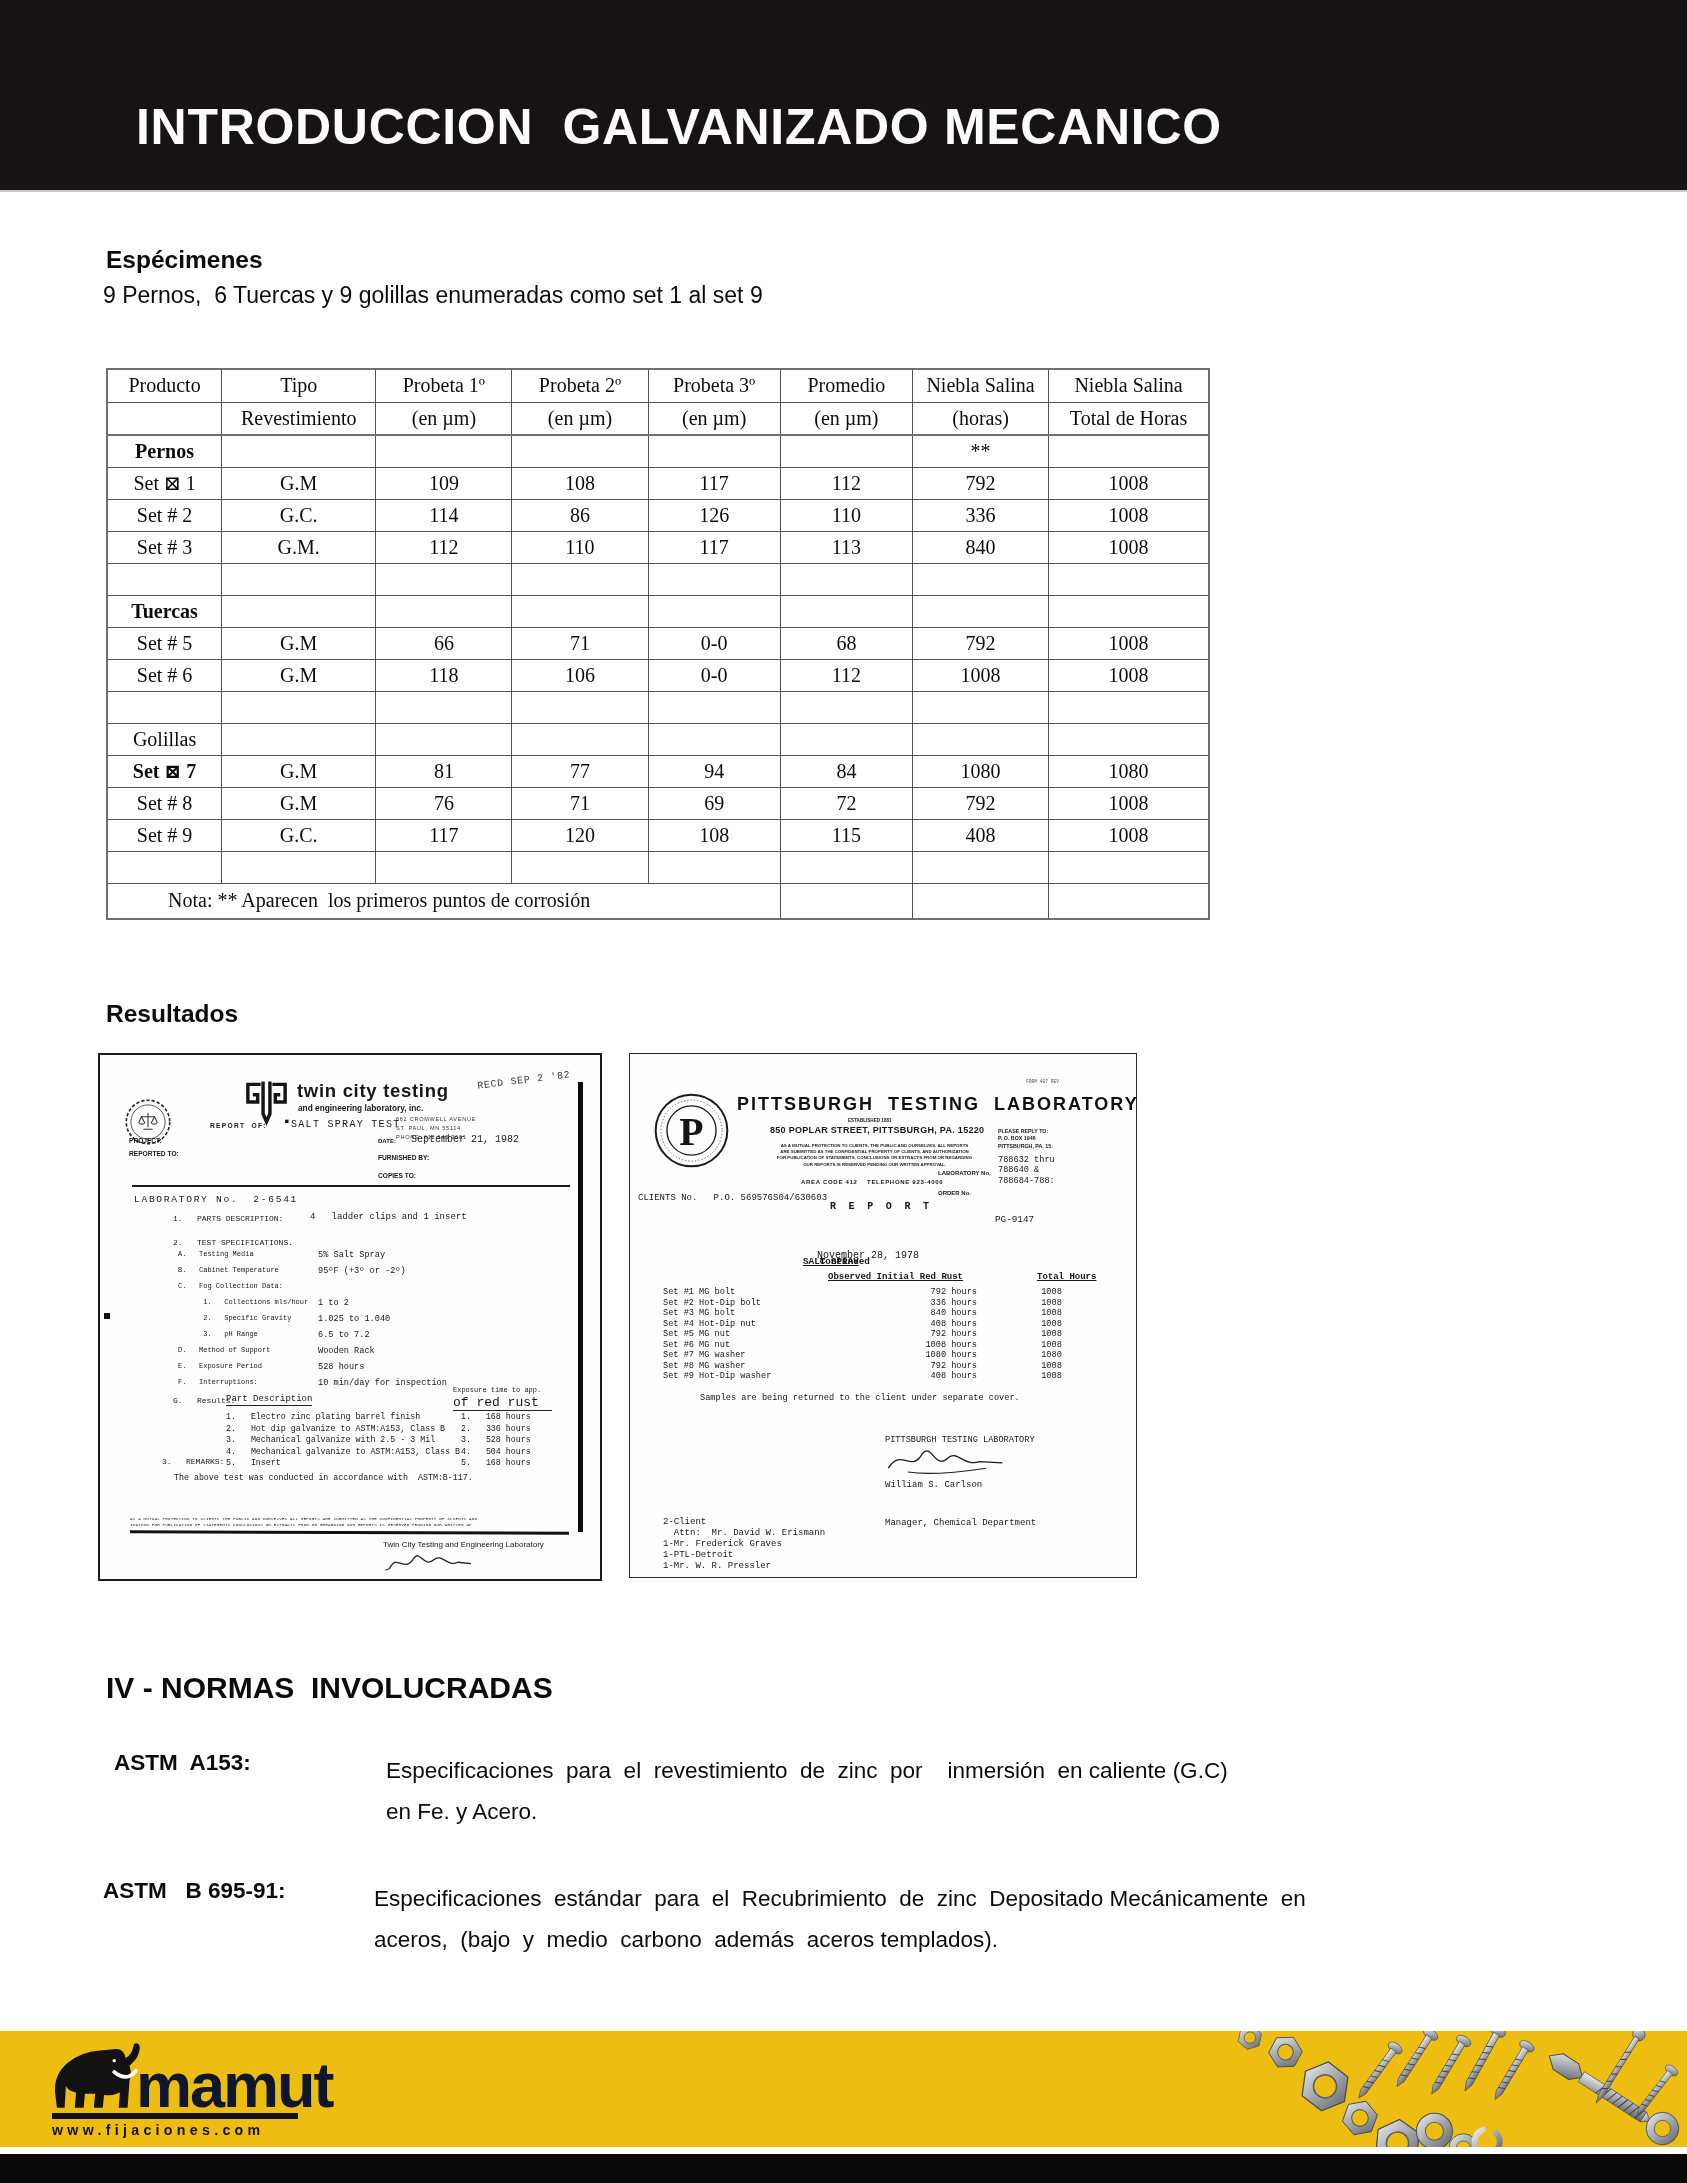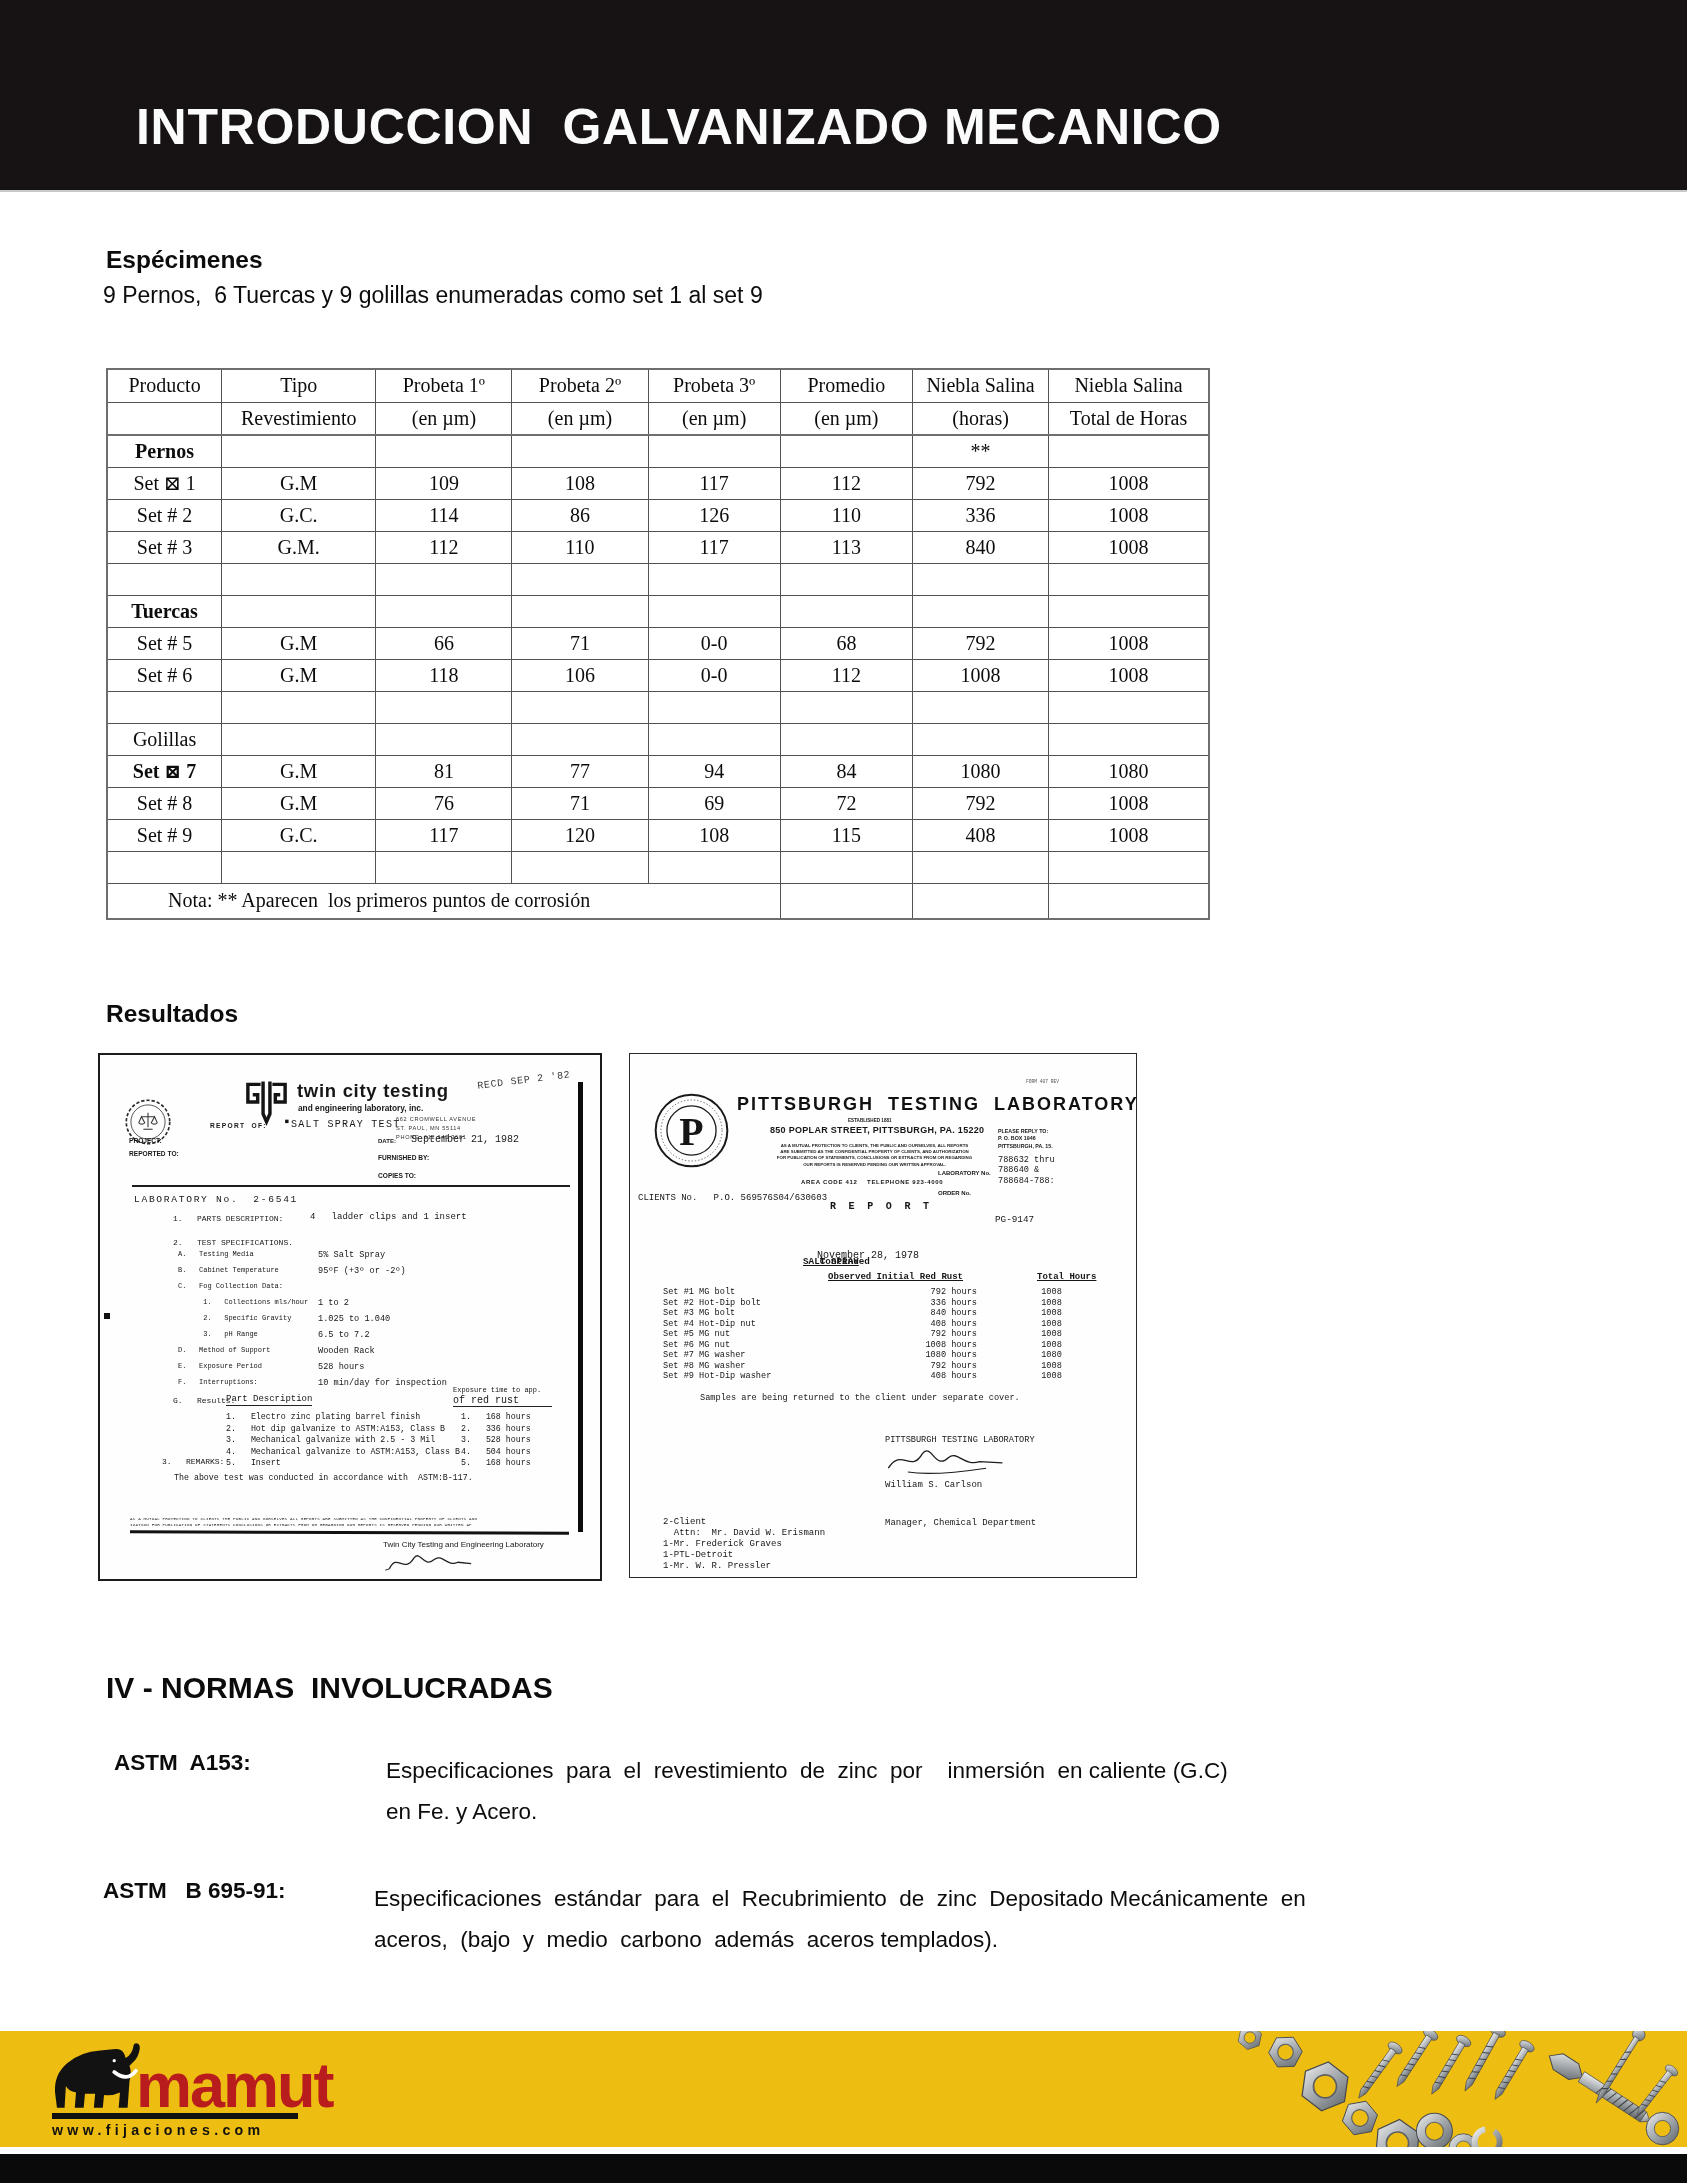--- a/index.html
+++ b/index.html
@@ -59,21 +59,21 @@
   .dl-partslabel{left:73px;top:159px;font-size:8px;}
   .dl-partsval{left:210px;top:157px;font-size:9px;}
   .dl-specslabel{left:73px;top:183px;font-size:8px;}
   .dl-specs{position:absolute;left:78px;top:195px;width:377px;}
   .dl-specs .srow{display:flex;height:16px;white-space:pre;}
   .dl-specs .sl{width:140px;font-size:7px;}
   .dl-specs .sv{font-size:8.6px;}
   .dl-resultslabel{left:73px;top:341px;font-size:8px;}
   .dl-col1{left:126px;top:339px;font-size:9px;border-bottom:0.7px solid #222;padding-bottom:1.3px;}
   .dl-col2a{left:353px;top:331px;font-size:7px;}
-  .dl-col2b{left:353px;top:340px;font-size:10px;border-bottom:0.7px solid #222;width:99px;}
+  .dl-col2b{left:353px;top:340px;font-size:13px;border-bottom:0.7px solid #222;width:99px;}
   .dl-parts{position:absolute;left:126px;top:357px;width:363px;}
   .dl-parts .prow{display:flex;height:11.5px;white-space:pre;}
   .dl-parts .p0{width:235px;font-size:8.3px;}
   .dl-parts .p1{font-size:8.3px;}
   .dl-remarkslabel{left:62px;top:402px;font-size:8px;}
   .dl-remarks{left:74px;top:418px;font-size:8.3px;}
   .dl-fine{left:30px;width:440px;font-size:4.2px;color:#222;letter-spacing:0.2px;white-space:normal;}
   .dl-f1{top:462px;} .dl-f2{top:468px;}
   .dl-thick{left:30px;top:476px;width:439px;height:2.6px;background:#111;transform:rotate(.2deg);}
   .dl-signoff{left:283px;top:485px;font-size:8px;font-family:"Liberation Sans",sans-serif;}
@@ -123,21 +123,21 @@
   .n1-label{left:114px;top:1750px;}
   .n2-label{left:103px;top:1878px;}
   .n-text{position:absolute;font-size:22.5px;line-height:41px;white-space:pre-wrap;}
   .n1-text{left:386px;top:1750px;width:1191px;}
   .n2-text{left:374px;top:1878px;width:1277px;}
 
   
   .yellow{position:absolute;left:0;top:2031px;width:1687px;height:116px;background:#EEBD12;overflow:hidden;}
   .mammoth{position:absolute;left:50px;top:8px;}
   .brand{position:absolute;left:136px;top:22.5px;font-size:63px;font-weight:800;letter-spacing:-2px;
-         line-height:1;color:#b91c1c;font-family:"Liberation Sans",sans-serif;}
+         line-height:1;color:#0f172a;font-family:"Liberation Sans",sans-serif;}
   .brand-underline{position:absolute;left:52px;top:82px;width:246px;height:6px;background:#111;}
   .brand-url{position:absolute;left:52px;top:91px;font-size:14.2px;font-weight:700;letter-spacing:4.3px;color:#111;}
   .collage{position:absolute;left:1224px;top:0;}
   .blackbar{position:absolute;left:0;top:2154px;width:1687px;height:29px;background:#0a0a0a;}
 </style>
 </head>
 <body>
 
 <div class="page">
 

